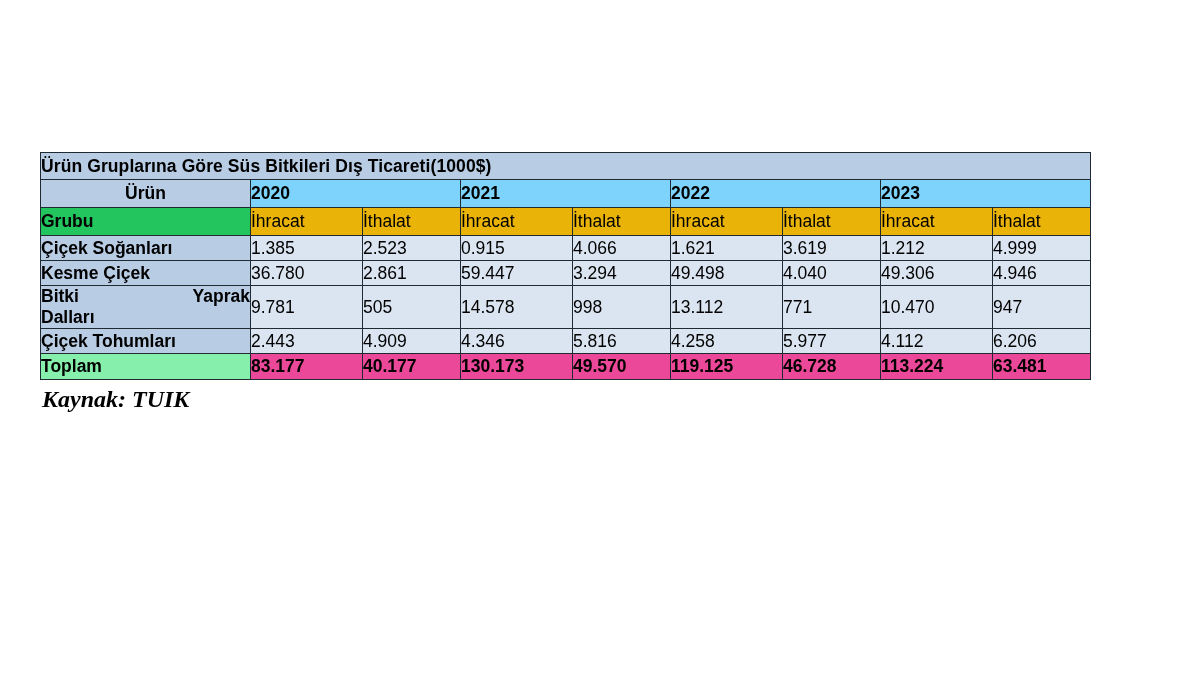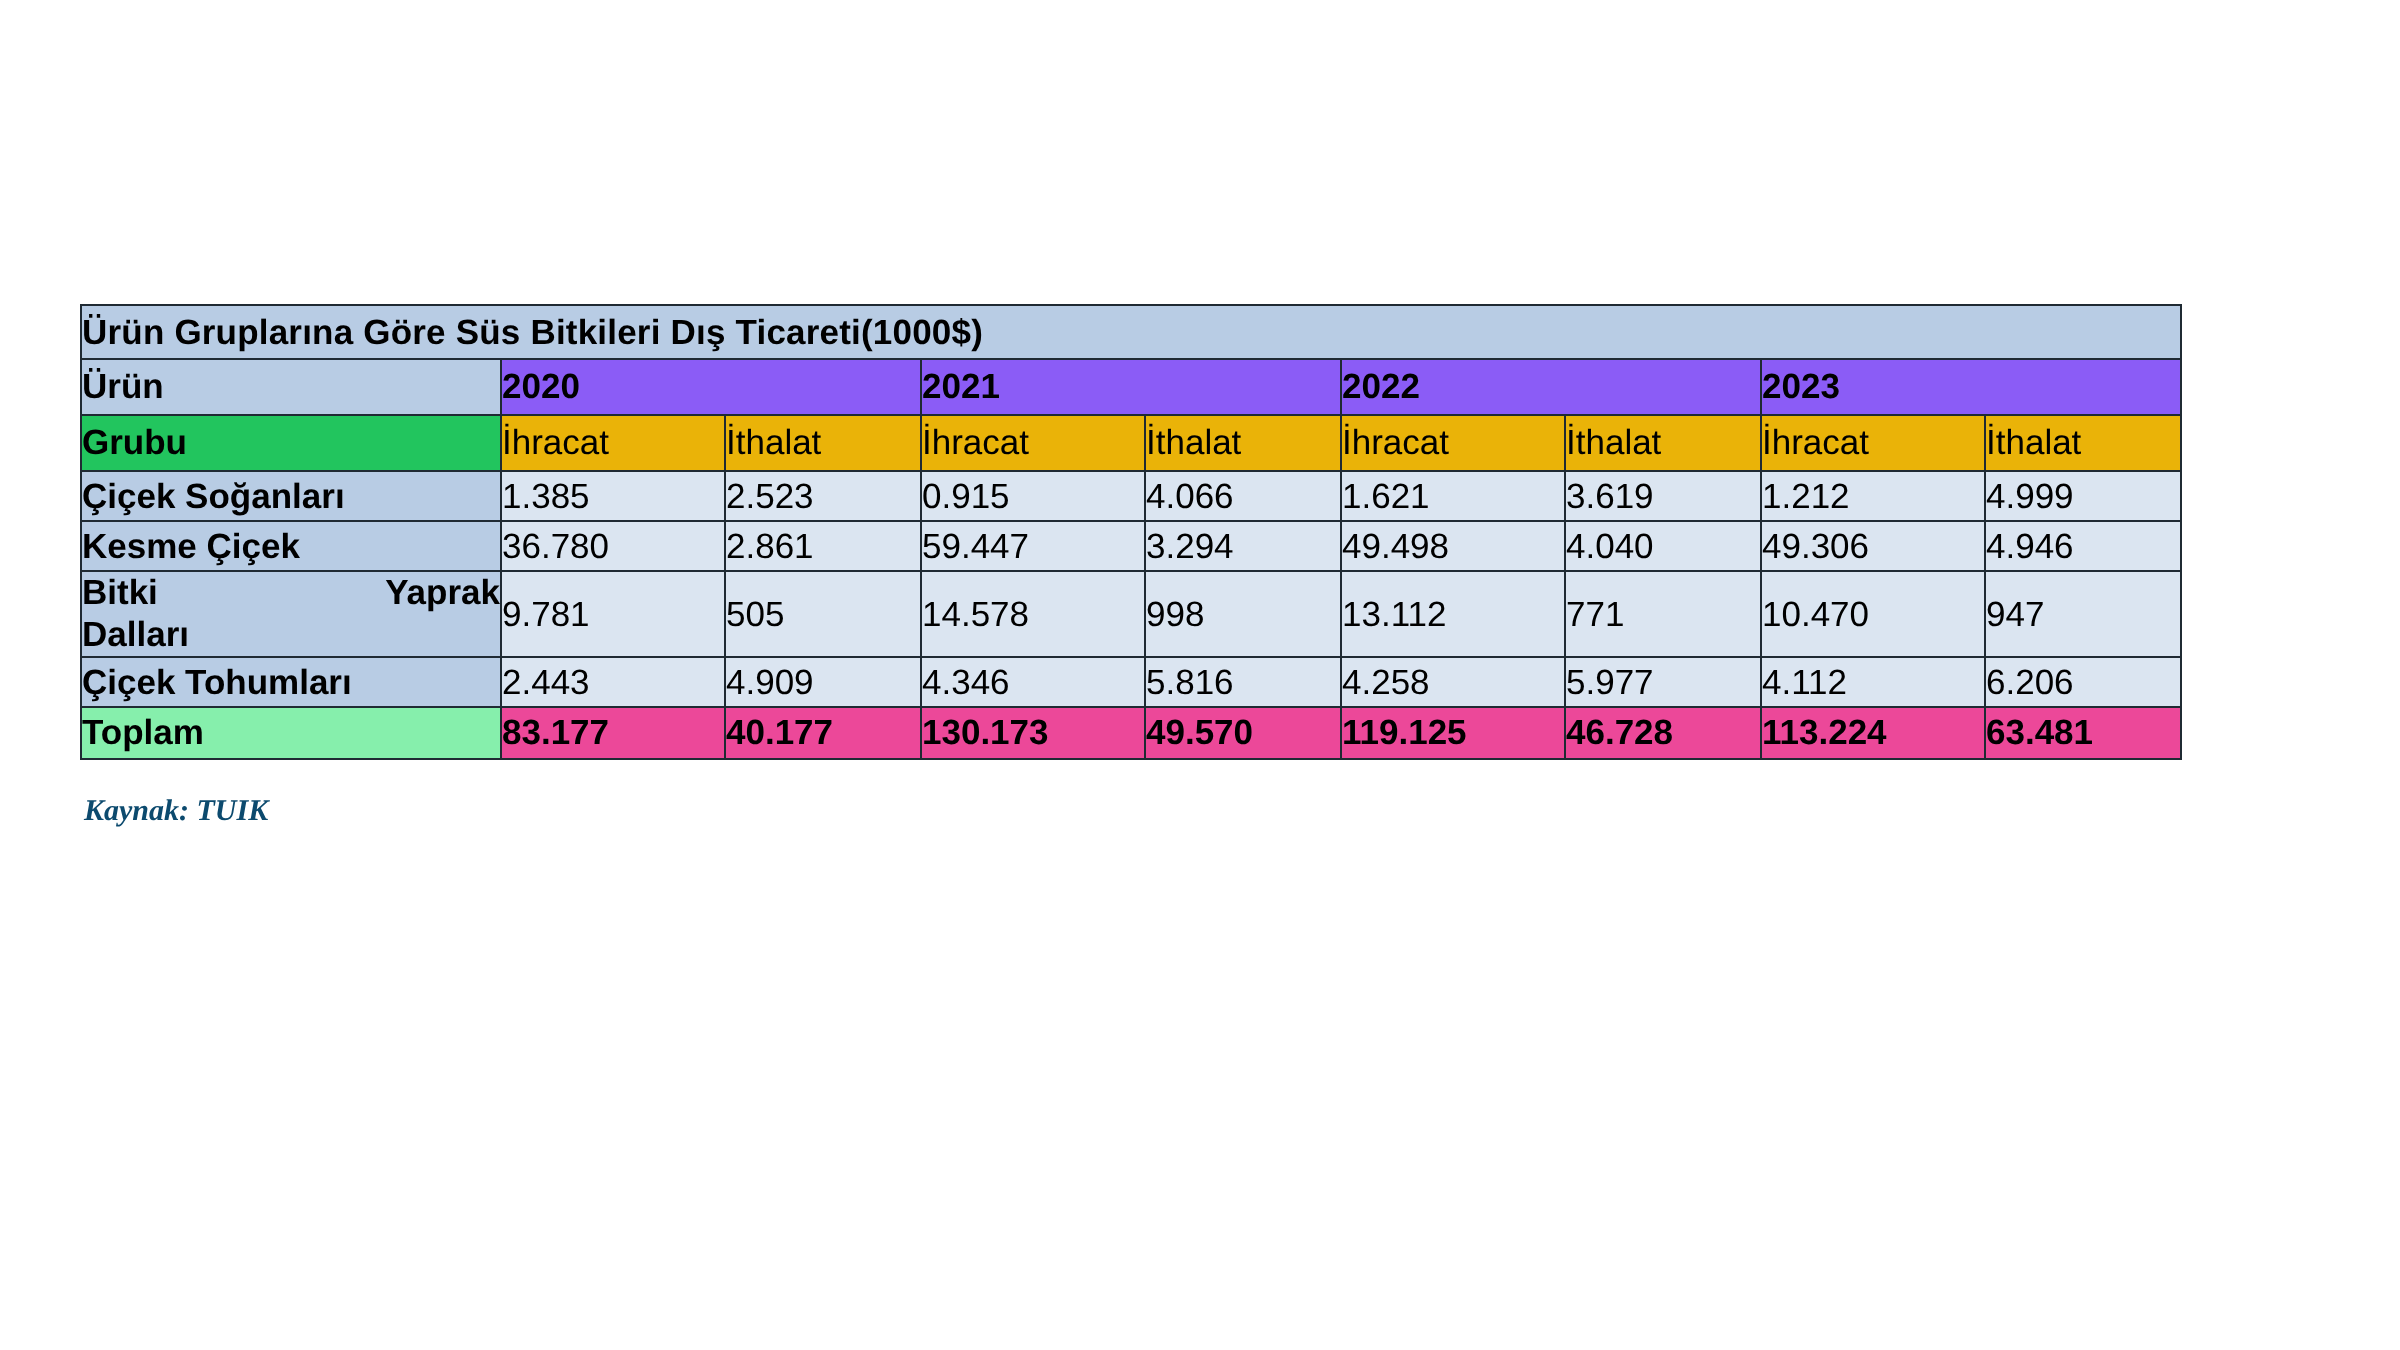--- a/index.html
+++ b/index.html
@@ -44,40 +44,40 @@
     font-weight: bold;
     font-size: 19px;
     text-align: left;
     padding: 9px 0 9px 14px;
     height: 26px;
     letter-spacing: 0.1px;
   }
 
   
   .hdr-year {
-    background: #8b5cf6;
+    background: #7dd3fc;
     font-weight: bold;
     font-size: 18px;
     text-align: left;
     padding: 6px 0 6px 10px;
     height: 27px;
   }
   .hdr-sub {
     background: #eab308;
     font-weight: normal;
     font-size: 17.5px;
     text-align: left;
     padding: 6px 0 6px 10px;
     height: 27px;
   }
   .hdr-group {
     background: #b8cce4;
     font-weight: bold;
     font-size: 18px;
-    text-align: left;
+    text-align: center;
     padding: 6px 0;
   }
   .hdr-group-line2 {
     background: #22c55e;
     font-weight: bold;
     font-size: 18px;
     text-align: left;
     padding: 6px 0;
   }
 
@@ -117,26 +117,26 @@
     background: #ec4899;
     font-weight: bold;
     font-size: 19px;
     text-align: left;
     padding: 8px 0 8px 9px;
     height: 25px;
   }
 
   
   .source {
-    margin-top: 18px;
+    margin-top: 6px;
     font-family: "Liberation Serif", serif;
     font-style: italic;
     font-weight: bold;
-    font-size: 15px;
-    color: #0c4a6e;
+    font-size: 24px;
+    color: #000000;
     padding-left: 2px;
   }
 </style>
 </head>
 <body>
 
 <div class="page">
 
   <table class="trade-table">
     <colgroup>

